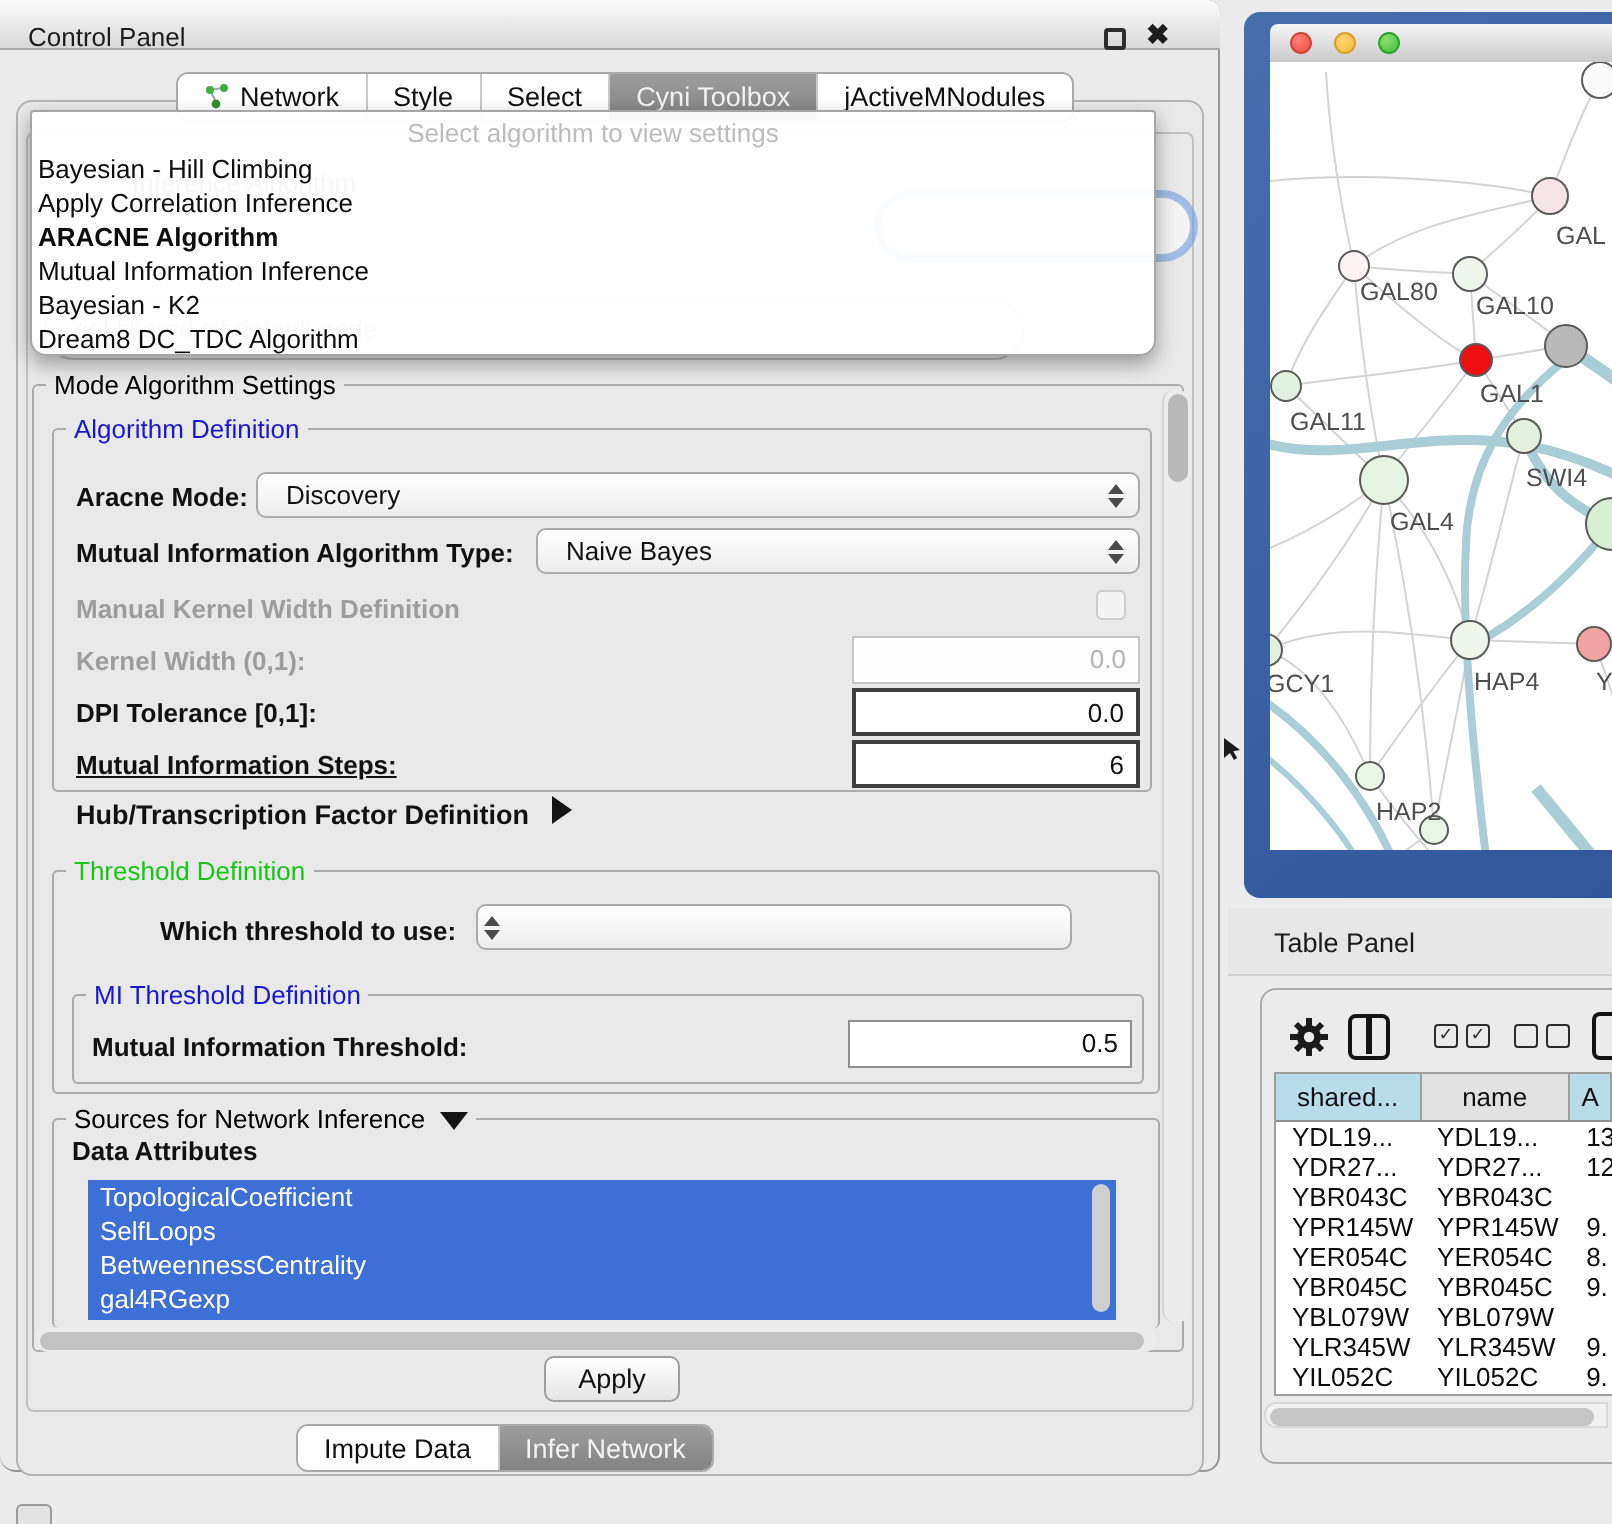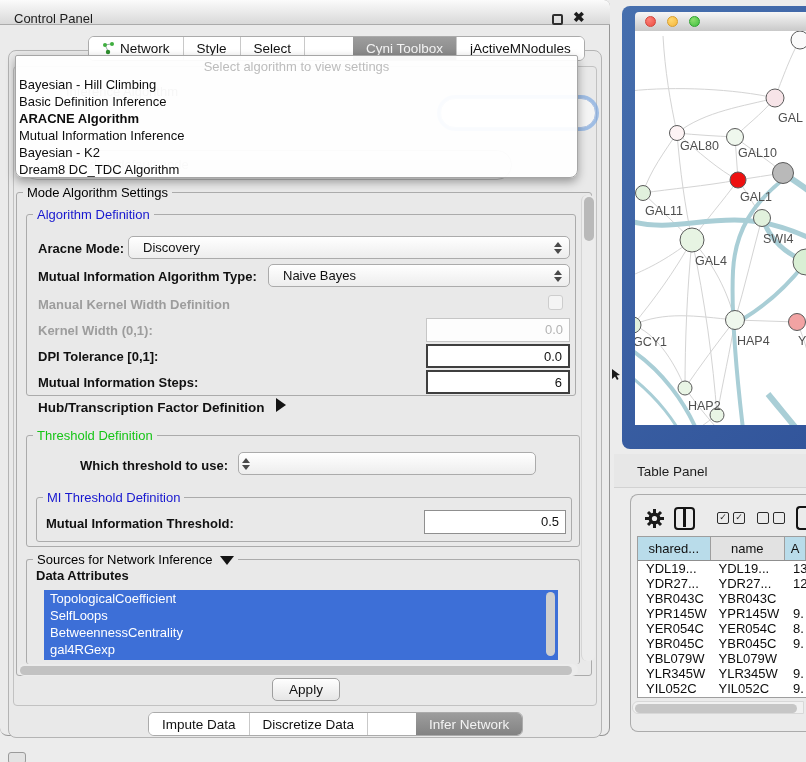--- a/index.html
+++ b/index.html
@@ -22,21 +22,21 @@
     border:1px solid #b4b4b4; border-radius:8px; }
   #cp-content { left:13px; top:66px; width:584px; height:640px; background:#e9e9e9;
     border:1px solid #c2c2c2; border-radius:4px; }
 
   
   #top-tabs { left:88px; top:36px; height:25px; display:flex; z-index:6;
     border:1px solid #ababab; border-radius:6px; overflow:hidden; background:#fff; }
   .seg { display:flex; align-items:center; gap:5px; padding:0 13px; font-size:13.5px;
     color:#111; background:#fff; border-right:1px solid #c9c9c9; cursor:default; white-space:nowrap; }
   .seg:last-child { border-right:none; }
-  .seg.sel { background:linear-gradient(#9d9d9d,#838383); color:#f3f3f3;margin-left:48px; }
+  .seg.sel { background:linear-gradient(#9d9d9d,#838383); color:#f3f3f3; }
   .net-ico { width:13px; height:13px; display:inline-block; }
 
   
   #ghost-label { left:66px; top:84px; font-size:13px; color:#6a6a6a; z-index:1; }
   #ghost-combo-focus { left:440px; top:98px; width:156px; height:30px; border-radius:15px;
     background:#f4f4f4; border:1px solid #a9c0e2; box-shadow:0 0 0 3px rgba(110,160,225,.6); z-index:1; }
   #ghost-combo2 { left:22px; top:150px; width:490px; height:30px; border-radius:15px;
     background:#eeeeee; border:1px solid #bdbdbd; z-index:1; color:#9b9b9b; font-size:13px;
     line-height:28px; padding-left:14px; }
 
@@ -133,21 +133,21 @@
     <div class="seg">Style</div>
     <div class="seg">Select</div>
     <div class="seg sel">Cyni Toolbox</div>
     <div class="seg">jActiveMNodules</div>
   </div>
 
 <div class="abs" id="algo-dd">
   <div class="ph">Select algorithm to view settings</div>
   <div id="dd-items">
       <div class="it">Bayesian - Hill Climbing</div>
-      <div class="it">Basic Definition Inference</div>
+      <div class="it">Apply Correlation Inference</div>
       <div class="it bold">ARACNE Algorithm</div>
       <div class="it">Mutual Information Inference</div>
       <div class="it">Bayesian - K2</div>
       <div class="it">Dream8 DC_TDC Algorithm</div>
     </div>
 </div>
 
 <fieldset style="left:16px; top:185px; width:576px; height:491px;">
   <legend>Mode Algorithm Settings</legend>
 </fieldset>
@@ -176,21 +176,21 @@
       <span class="tri-up"></span>
       <span class="tri-dn"></span>
     </span>
 </div>
 <div class="lbl dis" style="left:38px; top:297px;">Manual Kernel Width Definition</div>
 <div class="chk" style="left:548px; top:295px;"></div>
 <div class="lbl dis" style="left:38px; top:323px; font-weight:bold;">Kernel Width (0,1):</div>
 <div class="field dis" style="left:426px; top:318px; width:144px;">0.0</div>
 <div class="lbl" style="left:38px; top:349px;">DPI Tolerance [0,1]:</div>
 <div class="field" style="left:426px; top:344px; width:144px;">0.0</div>
-<div class="lbl" style="left:38px; top:375px;">Mutual Information Steps:</div>
+<div class="lbl" style="left:38px; top:375px;text-decoration:underline;">Mutual Information Steps:</div>
 <div class="field" style="left:426px; top:370px; width:144px;">6</div>
 
 <div class="lbl" style="left:38px; top:400px; font-weight:600; font-size:13.5px;">Hub/Transcription Factor Definition</div>
 <div class="abs" style="left:276px; top:398px; width:0; height:0; border-top:7px solid transparent; border-bottom:7px solid transparent; border-left:10px solid #141414;"></div>
 
 <fieldset style="left:26px; top:428px; width:554px; height:119px;">
   <legend class="lg-green">Threshold Definition</legend>
 </fieldset>
 <div class="lbl" style="left:80px; top:458px;">Which threshold to use:</div>
 <div class="combo" style="left:238px; top:452px; width:298px;">
@@ -218,21 +218,20 @@
     <div class="attr-item">BetweennessCentrality</div>
     <div class="attr-item">gal4RGexp</div>
   </div>
 <div class="abs" style="left:546px; top:592px; width:10px; height:66px;">
   <div class="thumb" style="left:0; top:0; width:9px; height:64px; background:#cfcfcf;"></div>
 </div>
 
 <div class="abs" id="apply-btn">Apply</div>
 <div class="abs" id="bottom-tabs">
     <div class="seg">Impute Data</div>
-    <div class="seg">Discretize Data</div>
     <div class="seg sel">Infer Network</div>
   </div>
 <div class="abs" id="mini-btn"></div>
 
 <svg class="abs" id="cursor" width="9" height="12">
   <polygon points="0,0 0,10 3,7.5 5,11 6.6,10 4.6,6.6 8,6" fill="#1a1a1a"></polygon>
 </svg>
 
 <div class="abs" id="net-frame"></div>
 <div class="abs" id="net-titlebar"></div>

